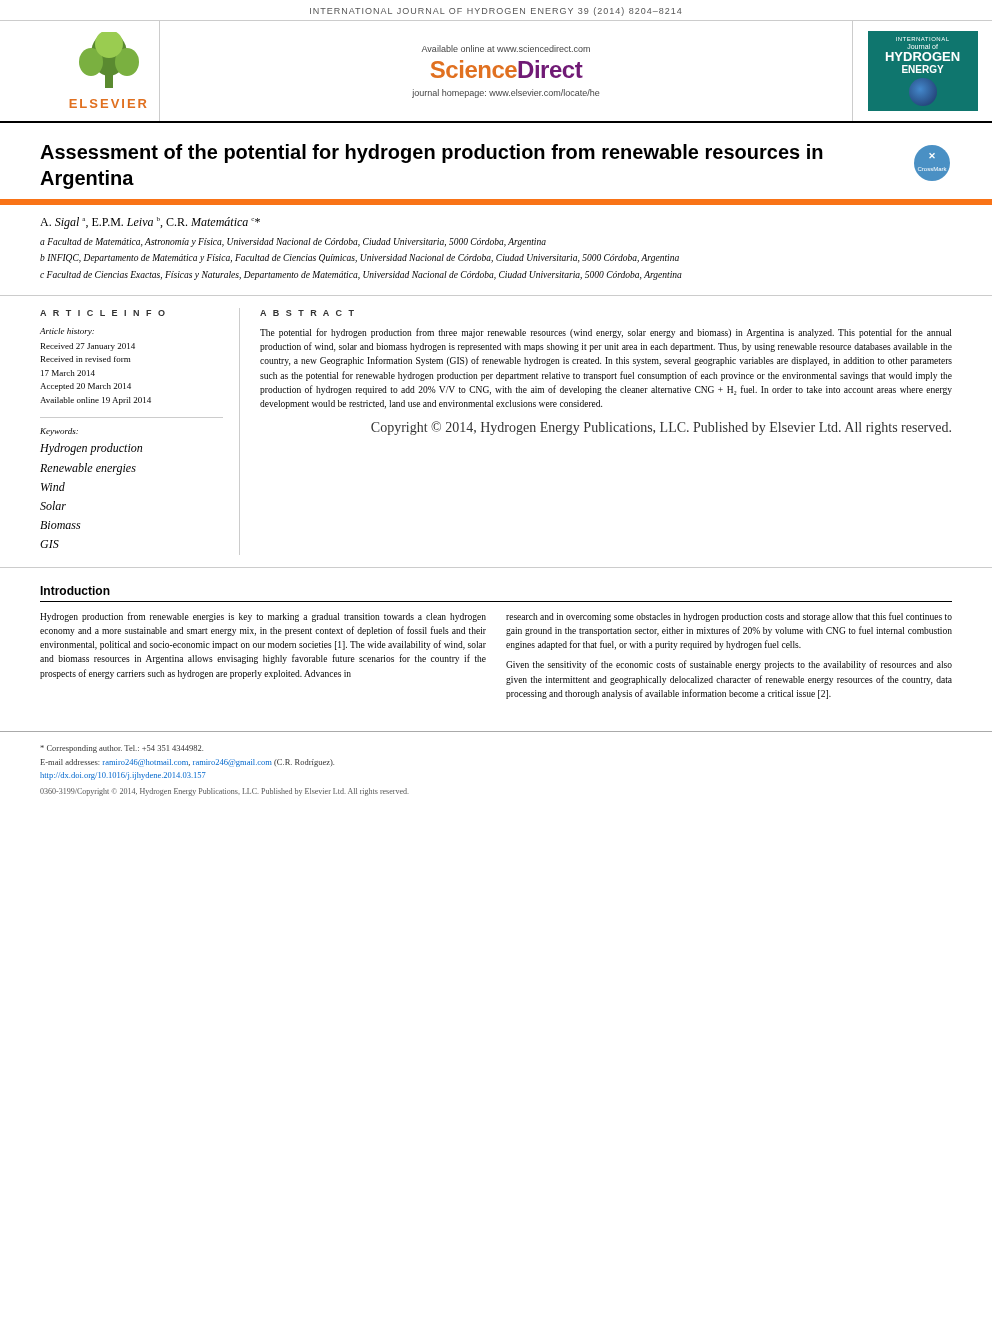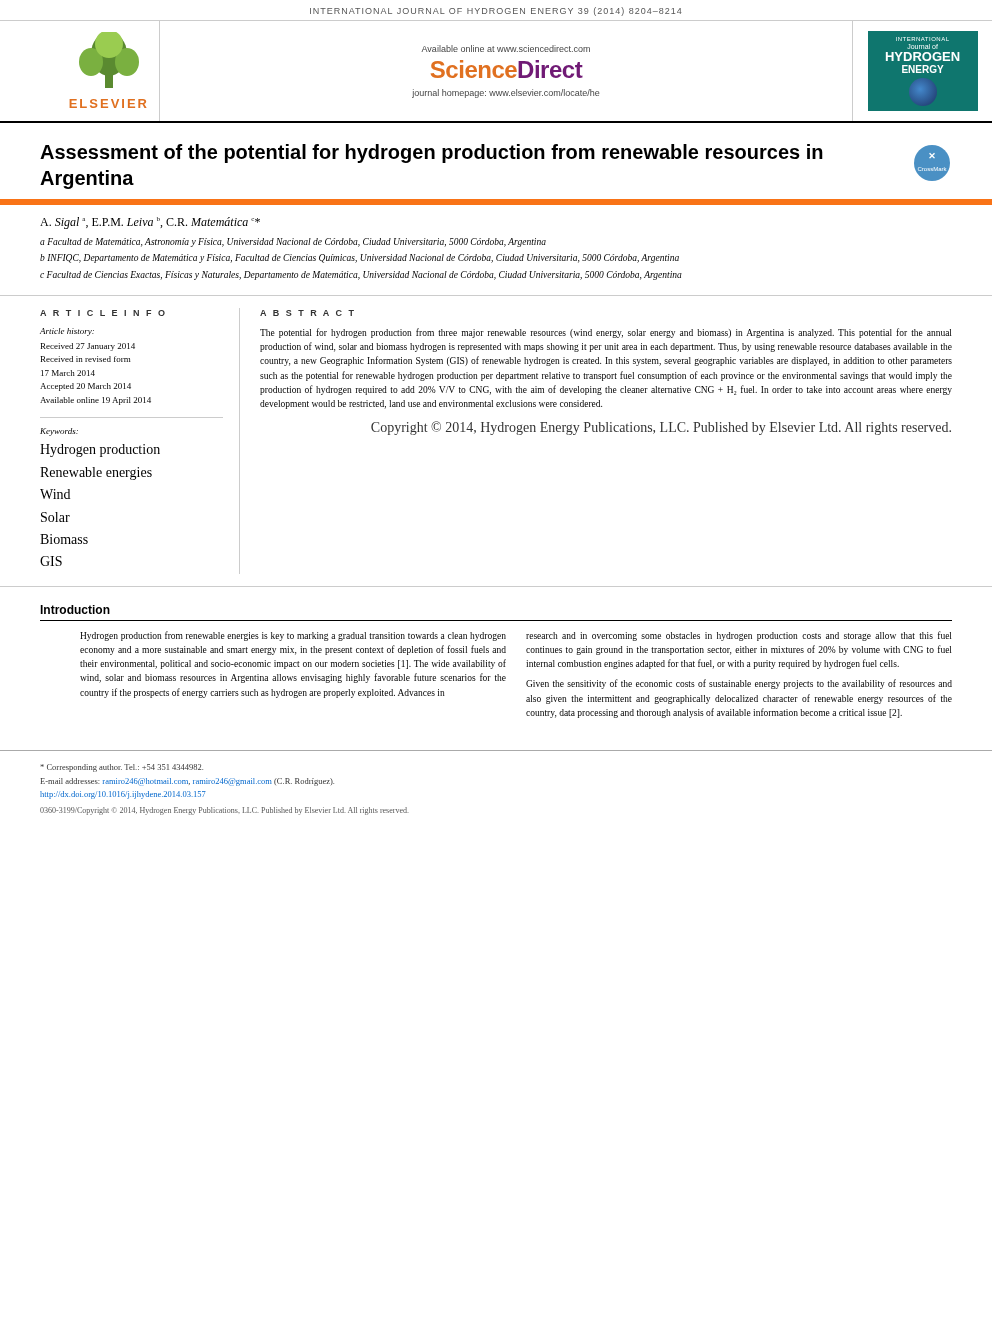--- a/index.html
+++ b/index.html
@@ -230,22 +230,23 @@
       border-top: 1px solid #ccc;
     }
 
     .keywords-label {
       font-size: 9px;
       font-style: italic;
       margin-bottom: 3px;
     }
 
     .keyword-item {
-      font-size: 14px;
+      font-size: 12px;
       line-height: 1.6;
+      font-style: italic;
     }
 
     .abstract-col {
       flex: 1;
     }
 
     .abstract-text {
       font-size: 9.5px;
       line-height: 1.5;
       text-align: justify;
@@ -260,21 +261,20 @@
     }
 
     
     .intro-section {
       padding: 16px 40px;
     }
 
     .two-col-intro {
       display: flex;
       gap: 20px;
-      margin-left: 40px;
     }
 
     .intro-left {
       flex: 1;
     }
 
     .intro-right {
       flex: 1;
     }
 

